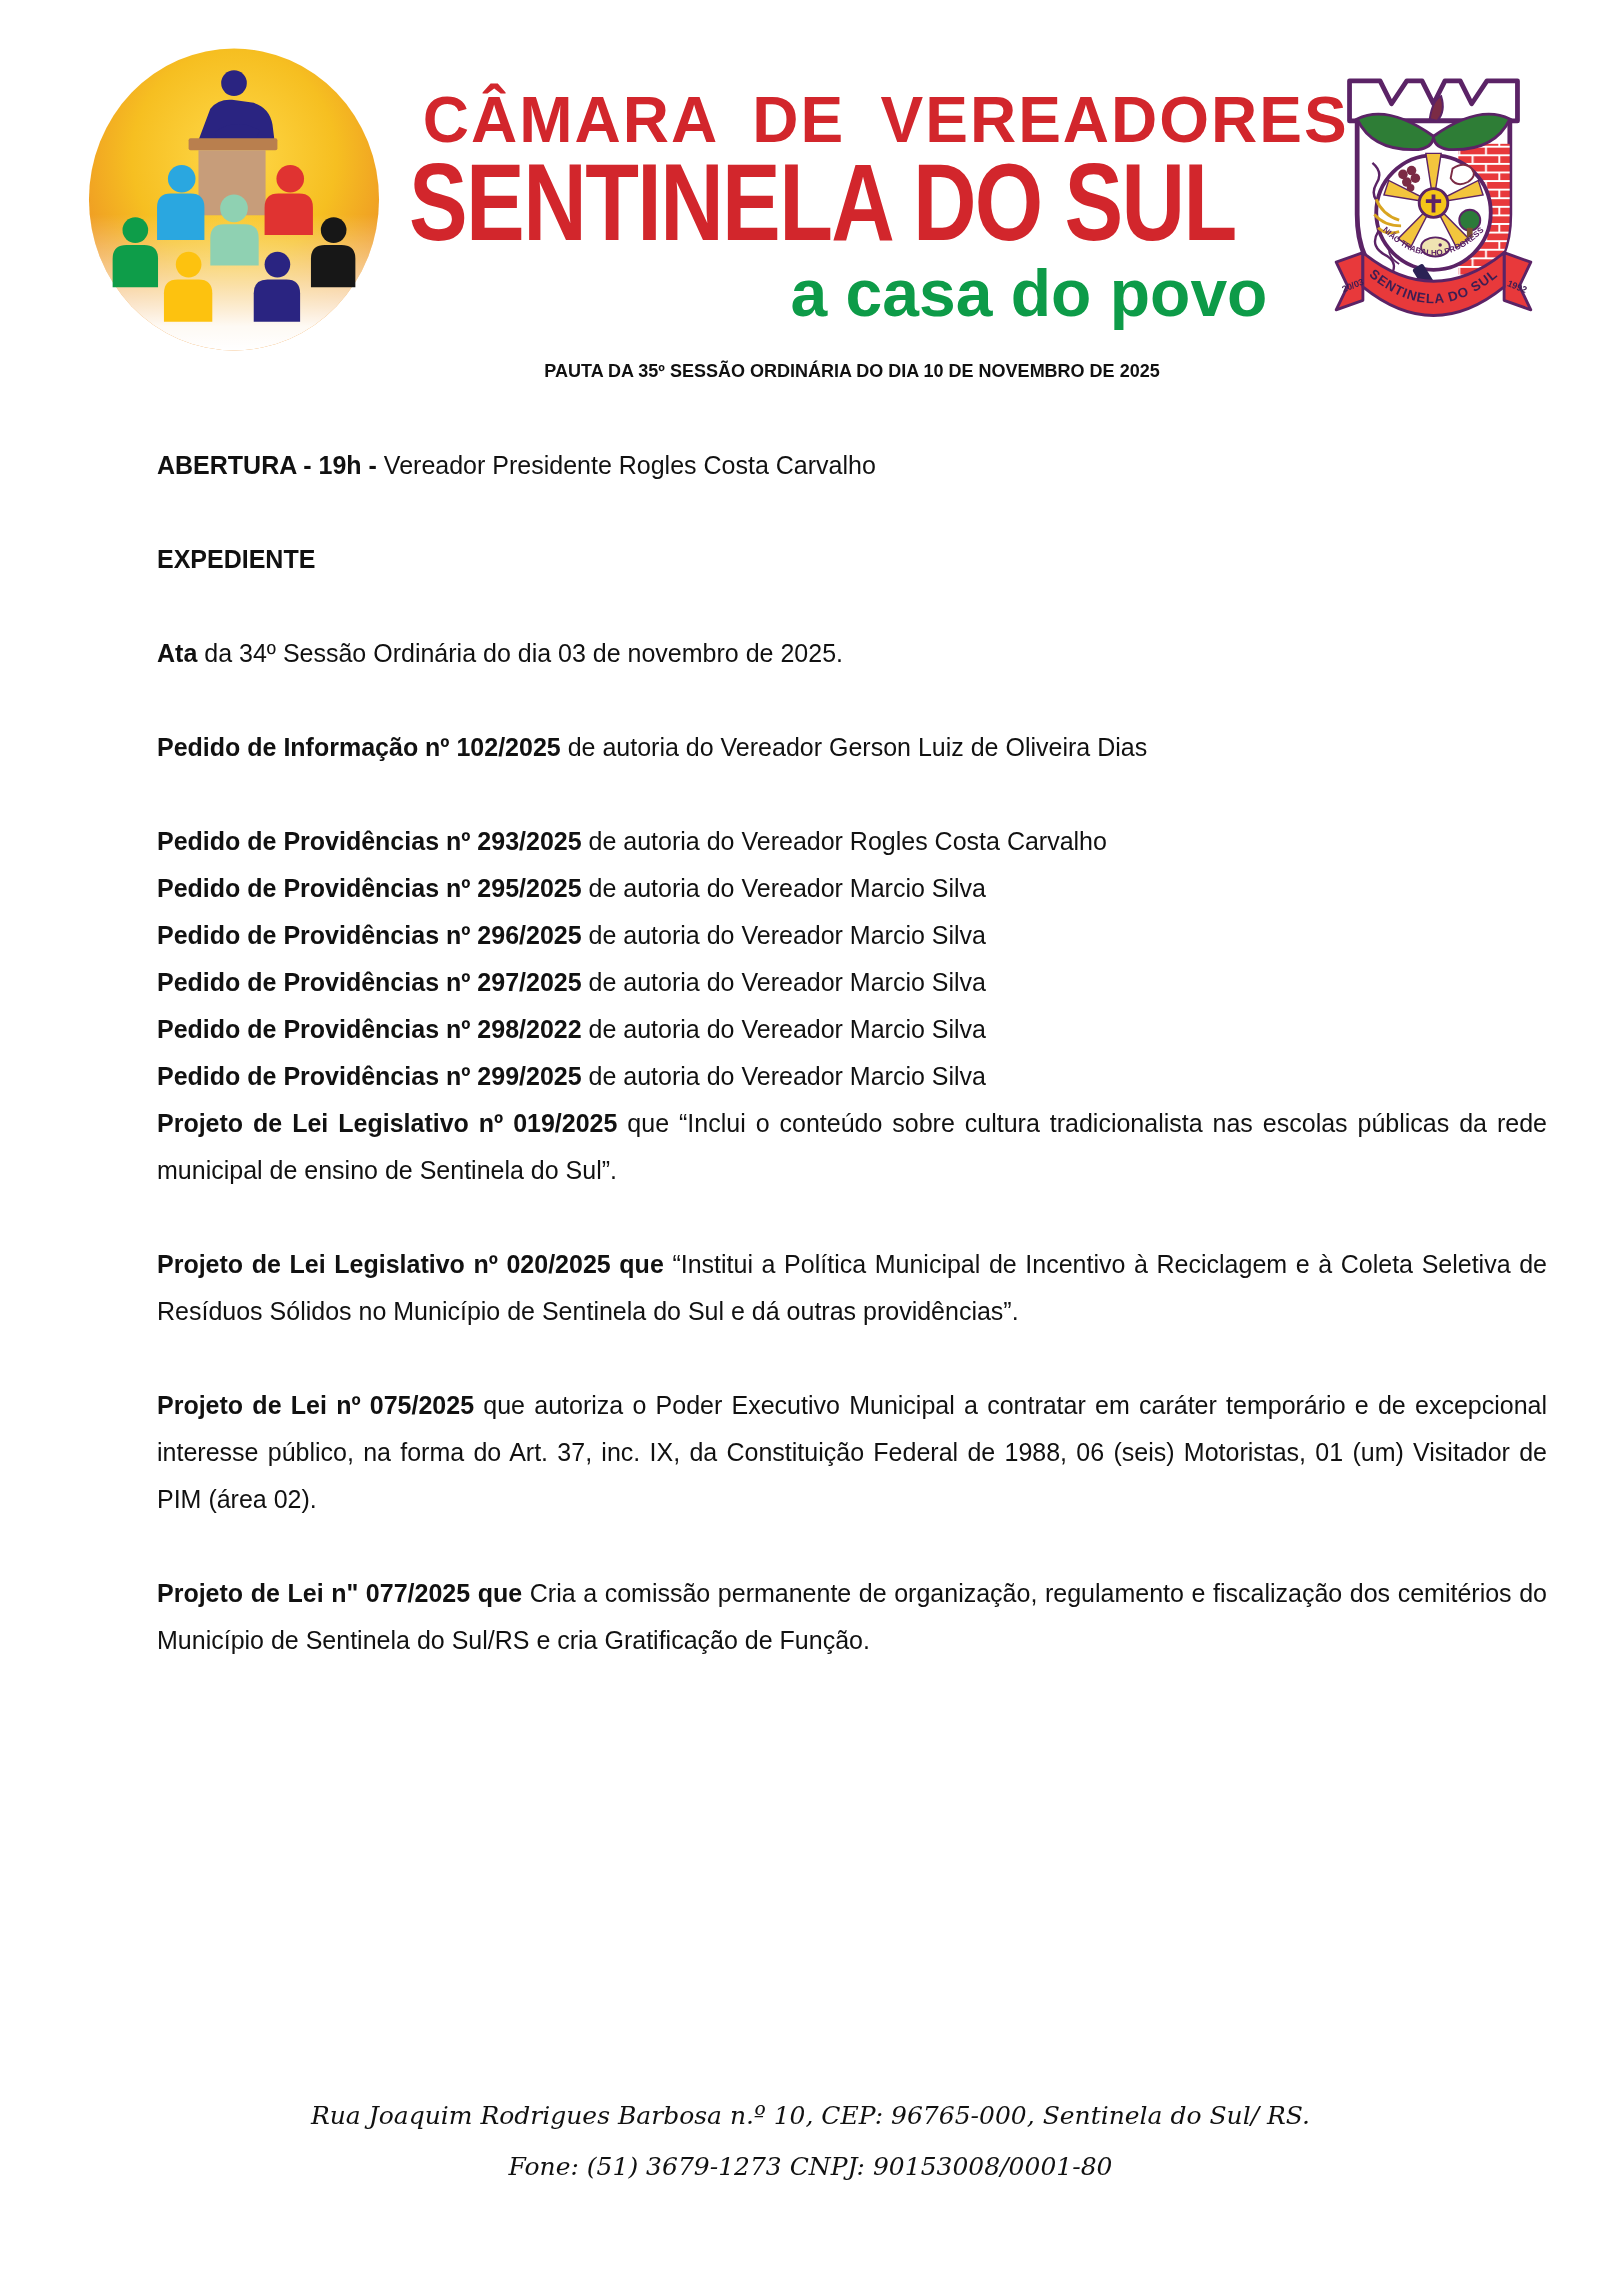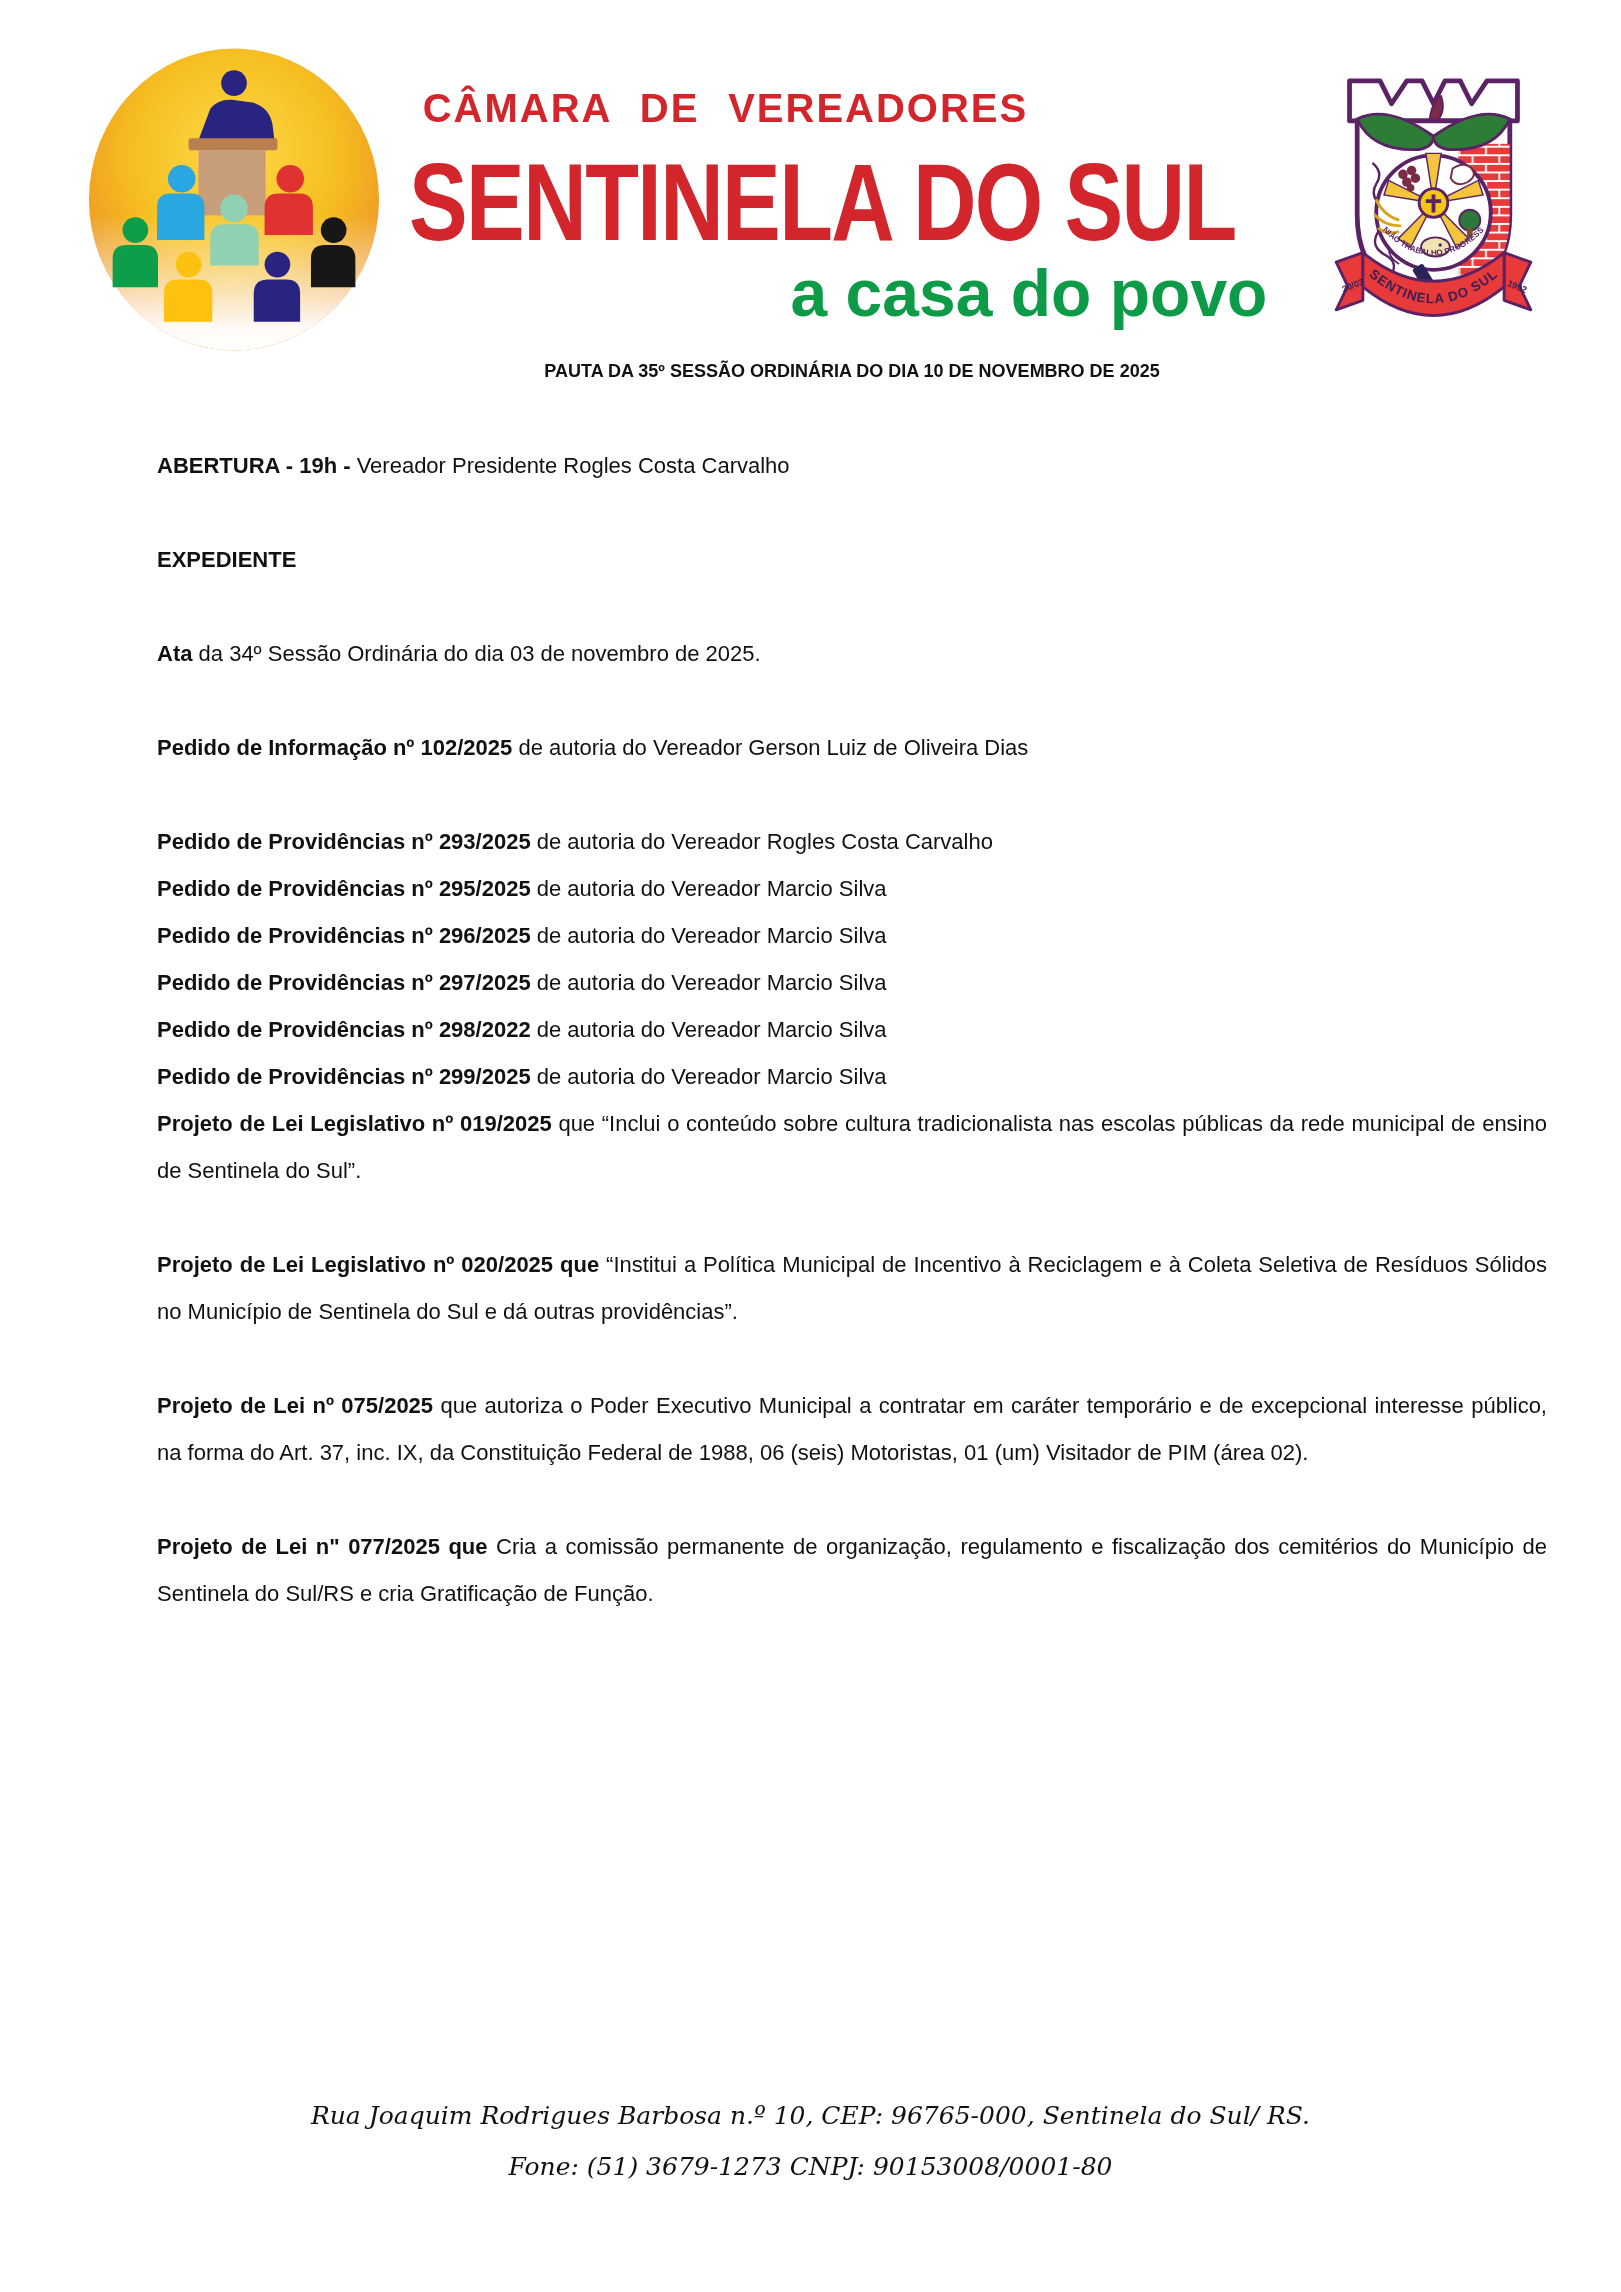--- a/index.html
+++ b/index.html
@@ -3,30 +3,30 @@
 <meta charset="utf-8">
 <style>
   html,body{margin:0;padding:0;background:#fff;}
   .page{position:relative;width:1621px;height:2293px;background:#ffffff;overflow:hidden;
         font-family:"Liberation Sans",sans-serif;color:#111;}
   
   .letterhead{position:absolute;left:0;top:0;width:1621px;height:358px;}
   .logo-svg{position:absolute;left:86px;top:45px;width:296px;height:309px;}
   .crest-svg{position:absolute;left:1319px;top:57px;width:229px;height:292px;}
   .org{position:absolute;left:409px;top:0;width:878px;height:353px;}
-  .org-l1{position:absolute;left:13.7px;top:88px;font-size:40px;font-weight:700;color:#d2262c;
+  .org-l1{position:absolute;left:13.7px;top:88px;font-size:64px;font-weight:700;color:#d2262c;
           letter-spacing:2px;word-spacing:15.7px;white-space:nowrap;line-height:1;}
   .org-l2{position:absolute;left:0;top:147px;font-size:110px;font-weight:700;color:#d2262c;
           transform:scaleX(0.8);transform-origin:0 0;white-space:nowrap;line-height:1;letter-spacing:-2px;}
   .org-l3{position:absolute;right:19.6px;top:260px;font-size:66px;font-weight:700;color:#0d9b48;
           white-space:nowrap;line-height:1;}
   
   .content{position:absolute;left:157px;top:348px;width:1390px;}
   .doc-title{font-size:18px;font-weight:700;text-align:center;line-height:47px;margin:0 0 47px 0;}
-  .para{font-size:22px;line-height:47px;margin:0 0 47px 0;text-align:justify;}
+  .para{font-size:25px;line-height:47px;margin:0 0 47px 0;text-align:justify;}
   .para.tight{margin-bottom:0;}
   .para b{font-weight:700;}
   
   .addr{position:absolute;left:0;top:2090px;width:1621px;text-align:center;
         font-family:"DejaVu Serif","Liberation Serif",serif;font-style:italic;
         font-size:25px;line-height:51px;color:#111;}
 </style>
 </head>
 <body>
 

